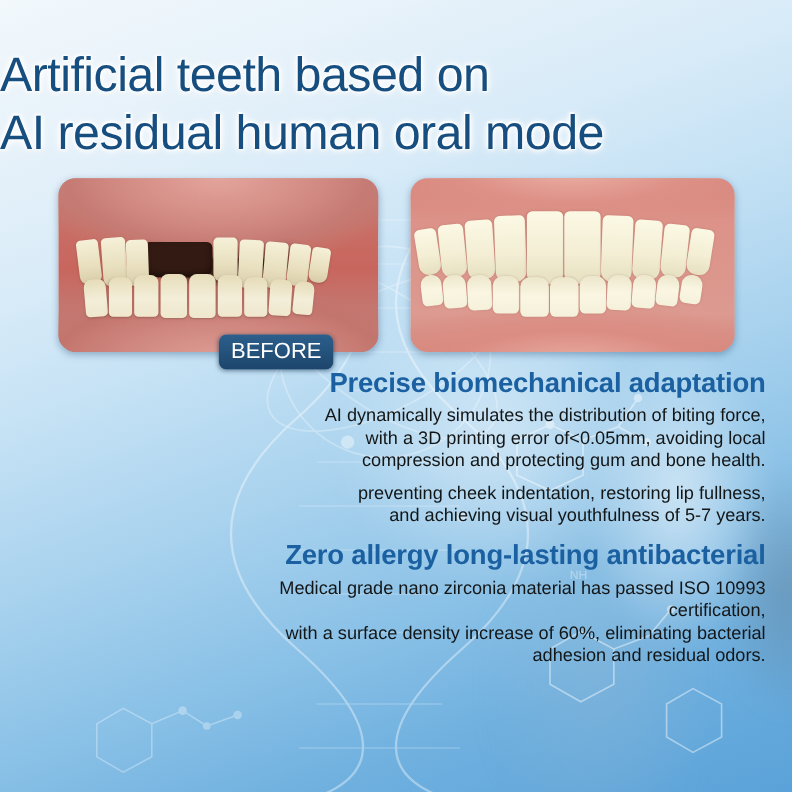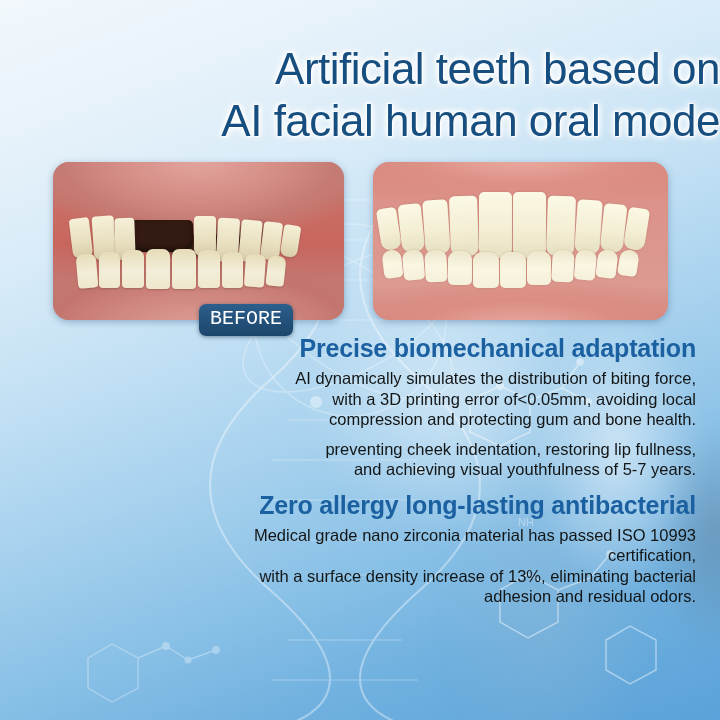--- a/index.html
+++ b/index.html
@@ -34,31 +34,31 @@
     position:absolute;left:300px;top:250px;width:300px;height:300px;border-radius:50%;
     background:radial-gradient(circle, rgba(255,255,255,.45), rgba(255,255,255,0) 68%);
     filter:blur(14px);
   }
   .bg-dna{position:absolute;left:120px;top:170px;width:460px;height:560px;opacity:.5;}
   .bg-mol{position:absolute;left:430px;top:340px;width:280px;height:380px;opacity:.55;}
   .bg-mol2{position:absolute;left:60px;top:620px;width:200px;height:110px;opacity:.45;}
 
   
   .title{
-    position:absolute;left:0;right:0;top:14px;text-align:right;
+    position:absolute;left:0;right:0;top:14px;text-align:left;
     font-size:44px;line-height:52px;font-weight:400;letter-spacing:-0.5px;
     color:#174e80;
     text-shadow:
       0 0 6px #ffffff, 0 0 6px #ffffff, 0 0 10px #ffffff,
       1px 1px 0 rgba(255,255,255,.9), -1px -1px 0 rgba(255,255,255,.9);
   }
   .title .line{display:block;white-space:nowrap;}
 
   
-  .photos{position:absolute;left:0;top:162px;width:720px;height:158px;font-family:Liberation Mono, monospace;}
+  .photos{position:absolute;left:0;top:162px;width:720px;height:158px;}
   .photo{
     position:absolute;top:0;height:158px;border-radius:16px;overflow:hidden;
     box-shadow:0 2px 7px rgba(30,70,110,.35);
   }
   .photo.before{left:53px;width:291px;}
   .photo.after{left:373px;width:295px;}
   .photo .img{position:absolute;inset:0;}
 
   
   .mouth-before{
@@ -175,21 +175,21 @@
         <path d="M78,38 L106,26 M106,26 L128,40 M128,40 L156,30"></path>
         <circle cx="106" cy="26" r="3.2" fill="#ffffff"></circle>
         <circle cx="156" cy="30" r="3.2" fill="#ffffff"></circle>
         <circle cx="128" cy="40" r="2.8" fill="#ffffff"></circle>
       </g>
     </svg>
   </div>
 
   <h1 class="title">
     <span class="line">Artificial teeth based on</span>
-    <span class="line">AI facial human oral mode</span>
+    <span class="line">AI residual human oral mode</span>
   </h1>
 
   <div class="photos">
 
     <div class="photo before">
       <div class="img mouth-before">
         <div class="gum-top"></div>
         <div class="gum-bot"></div>
         <div class="gap-dark" style="left:78px;top:58px;width:62px;height:32px;"></div>
         <div class="tooth" style="left:18px;top:56px;width:20px;height:40px;transform:rotate(-7deg);"></div>
@@ -259,19 +259,19 @@
         <span class="l">preventing cheek indentation, restoring lip fullness,</span>
         <span class="l">and achieving visual youthfulness of 5-7 years.</span>
       </div>
     </div>
 
     <div class="block">
       <div class="head">Zero allergy long-lasting antibacterial</div>
       <div class="body">
         <span class="l">Medical grade nano zirconia material has passed ISO 10993</span>
         <span class="l">certification,</span>
-        <span class="l">with a surface density increase of 13%, eliminating bacterial</span>
+        <span class="l">with a surface density increase of 60%, eliminating bacterial</span>
         <span class="l">adhesion and residual odors.</span>
       </div>
     </div>
 
   </div>
 </div>
 
 </body></html>

